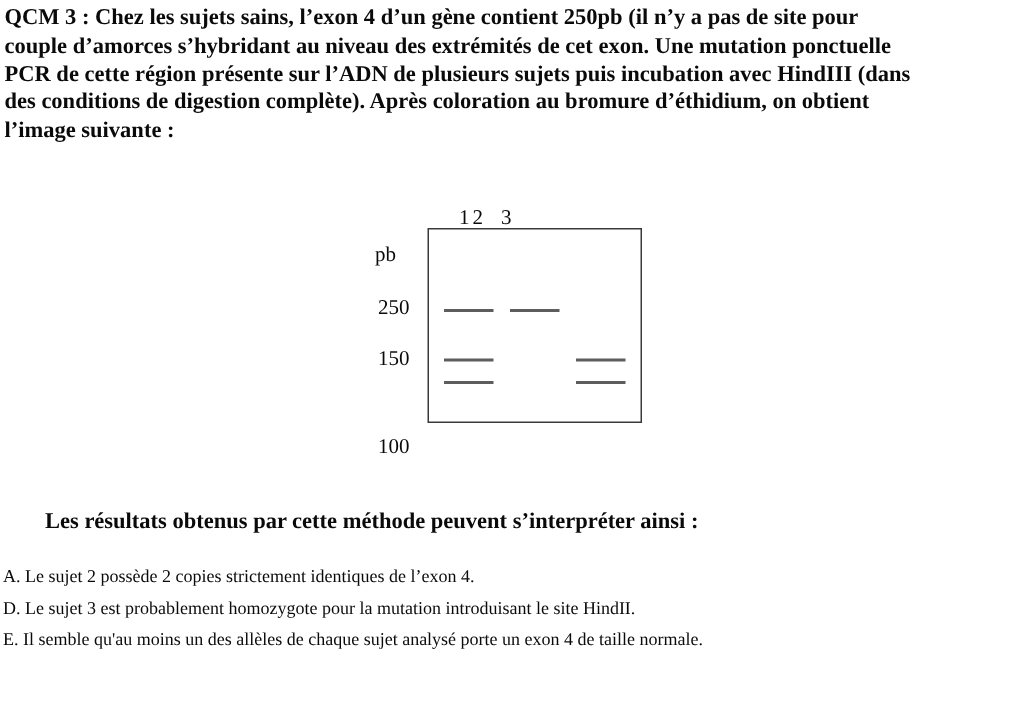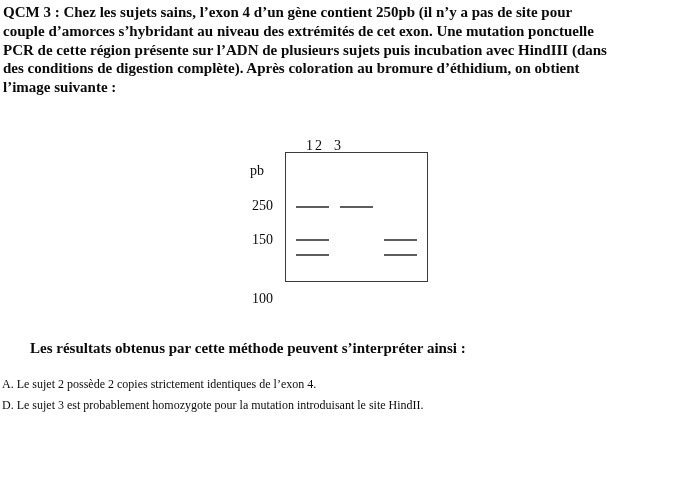--- a/index.html
+++ b/index.html
@@ -122,15 +122,16 @@
       <div class="band r100 c1"></div>
       <div class="band r100 c3"></div>
     </div>
   </div>
 
   <div class="results-heading">Les résultats obtenus par cette méthode peuvent s’interpréter ainsi :</div>
 
   <div class="options">
     <div>A. Le sujet 2 possède 2 copies strictement identiques de l’exon 4.</div>
     <div>D. Le sujet 3 est probablement homozygote pour la mutation introduisant le site HindII.</div>
+    <div>E. Il semble qu'au moins un des allèles de chaque sujet analysé porte un exon 4 de taille normale.</div>
   </div>
 
 </div>
 
 </body></html>

